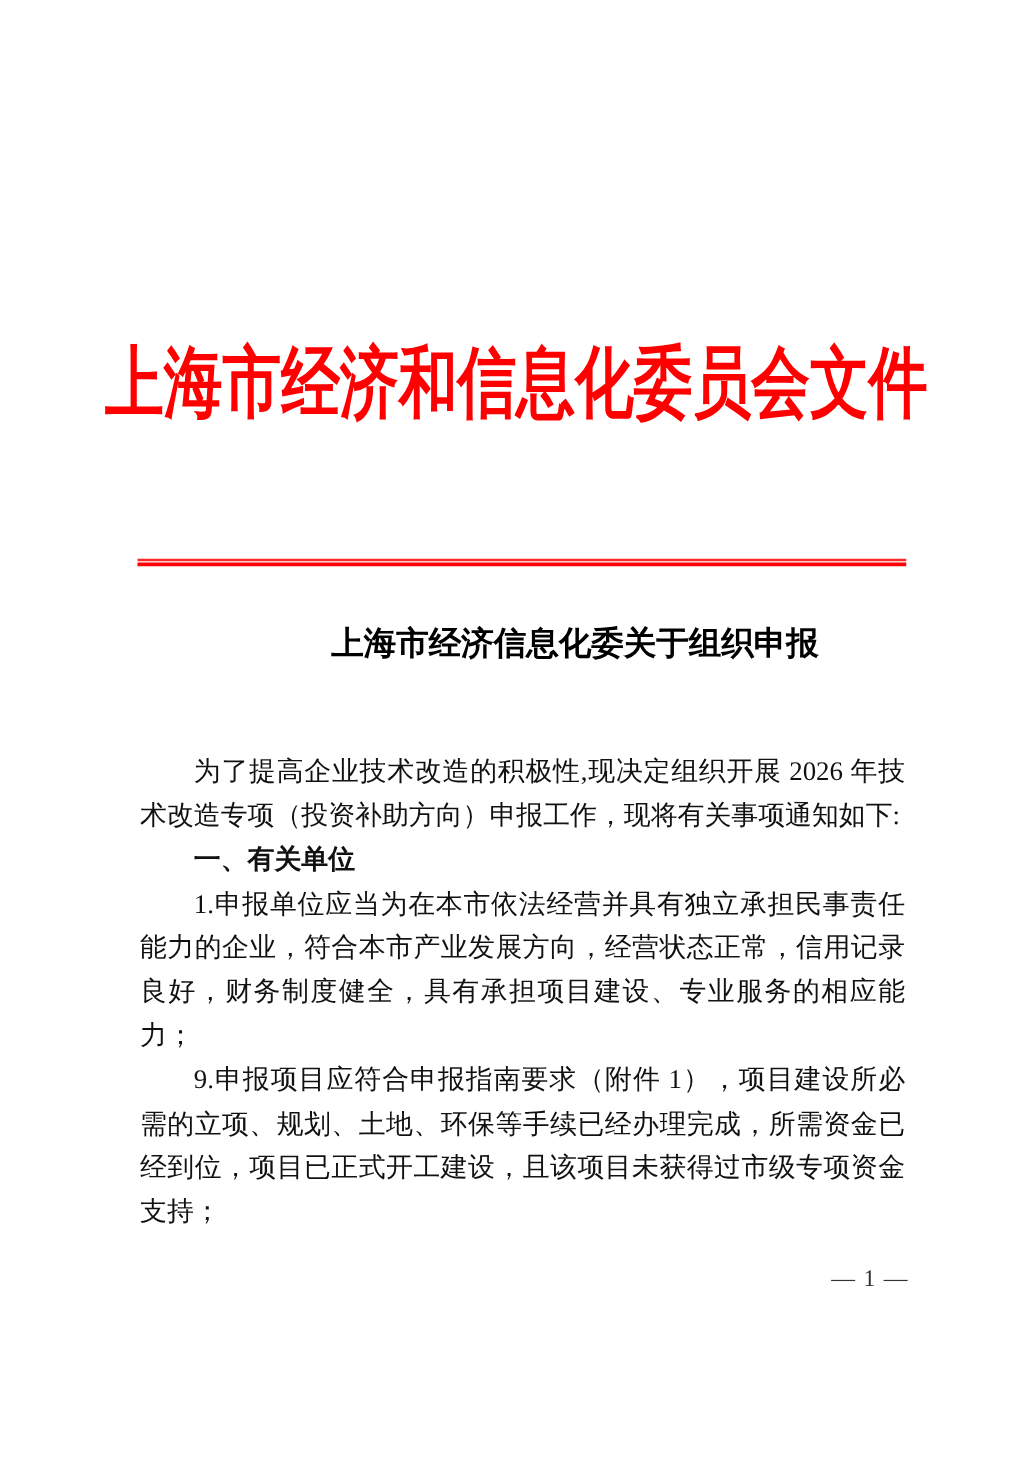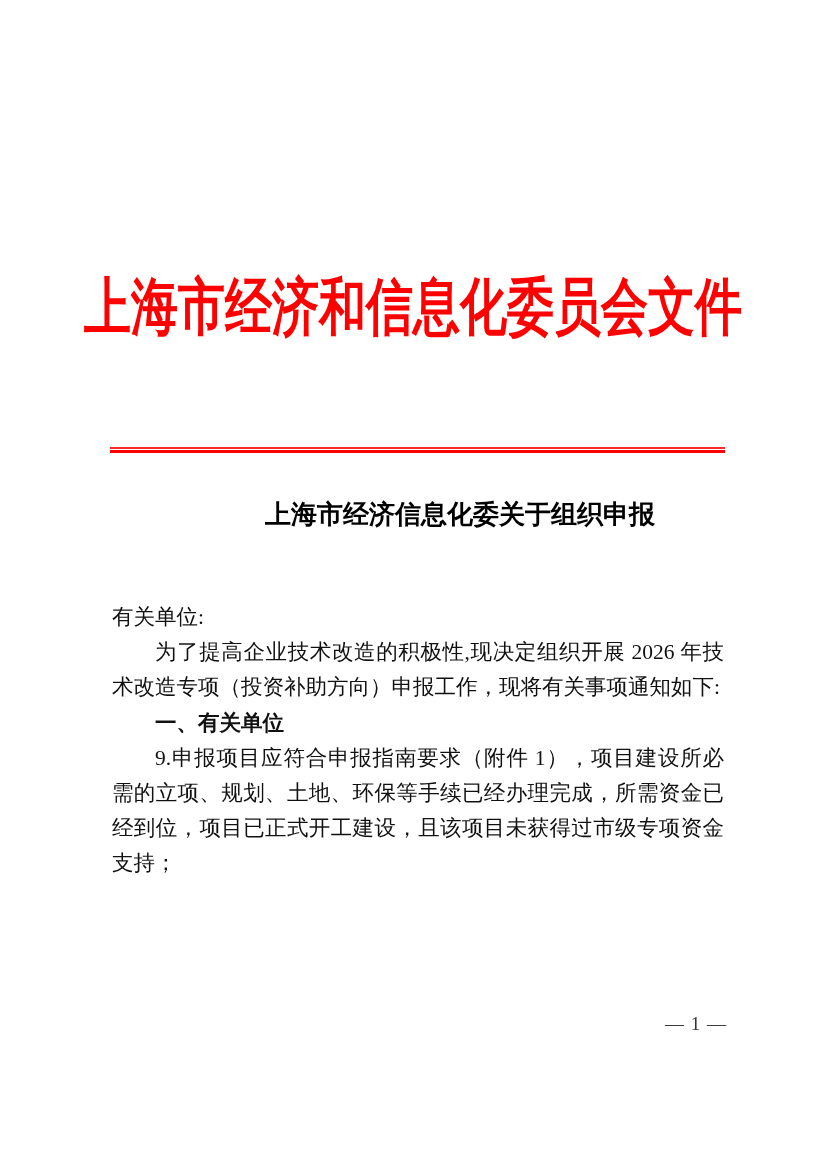--- a/index.html
+++ b/index.html
@@ -113,21 +113,21 @@
   <div class="red-rule">
     <div class="rule-thin"></div>
     <div class="rule-thick"></div>
   </div>
 
   <div class="notice-title">
     <div>上海市经济信息化委关于组织申报</div>
   </div>
 
   <div class="doc-body">
-    <p class="salutation">有关单位:</p>
     <p class="indent">为了提高企业技术改造的积极性,现决定组织开展 2026 年技术改造专项（投资补助方向）申报工作，现将有关事项通知如下:</p>
     <p class="indent section-heading">一、有关单位</p>
+    <p class="indent">1.申报单位应当为在本市依法经营并具有独立承担民事责任能力的企业，符合本市产业发展方向，经营状态正常，信用记录良好，财务制度健全，具有承担项目建设、专业服务的相应能力；</p>
     <p class="indent">9.申报项目应符合申报指南要求（附件 1），项目建设所必需的立项、规划、土地、环保等手续已经办理完成，所需资金已经到位，项目已正式开工建设，且该项目未获得过市级专项资金支持；</p>
   </div>
 
   <div class="page-number">— 1 —</div>
 
 </div>
 
 </body></html>

